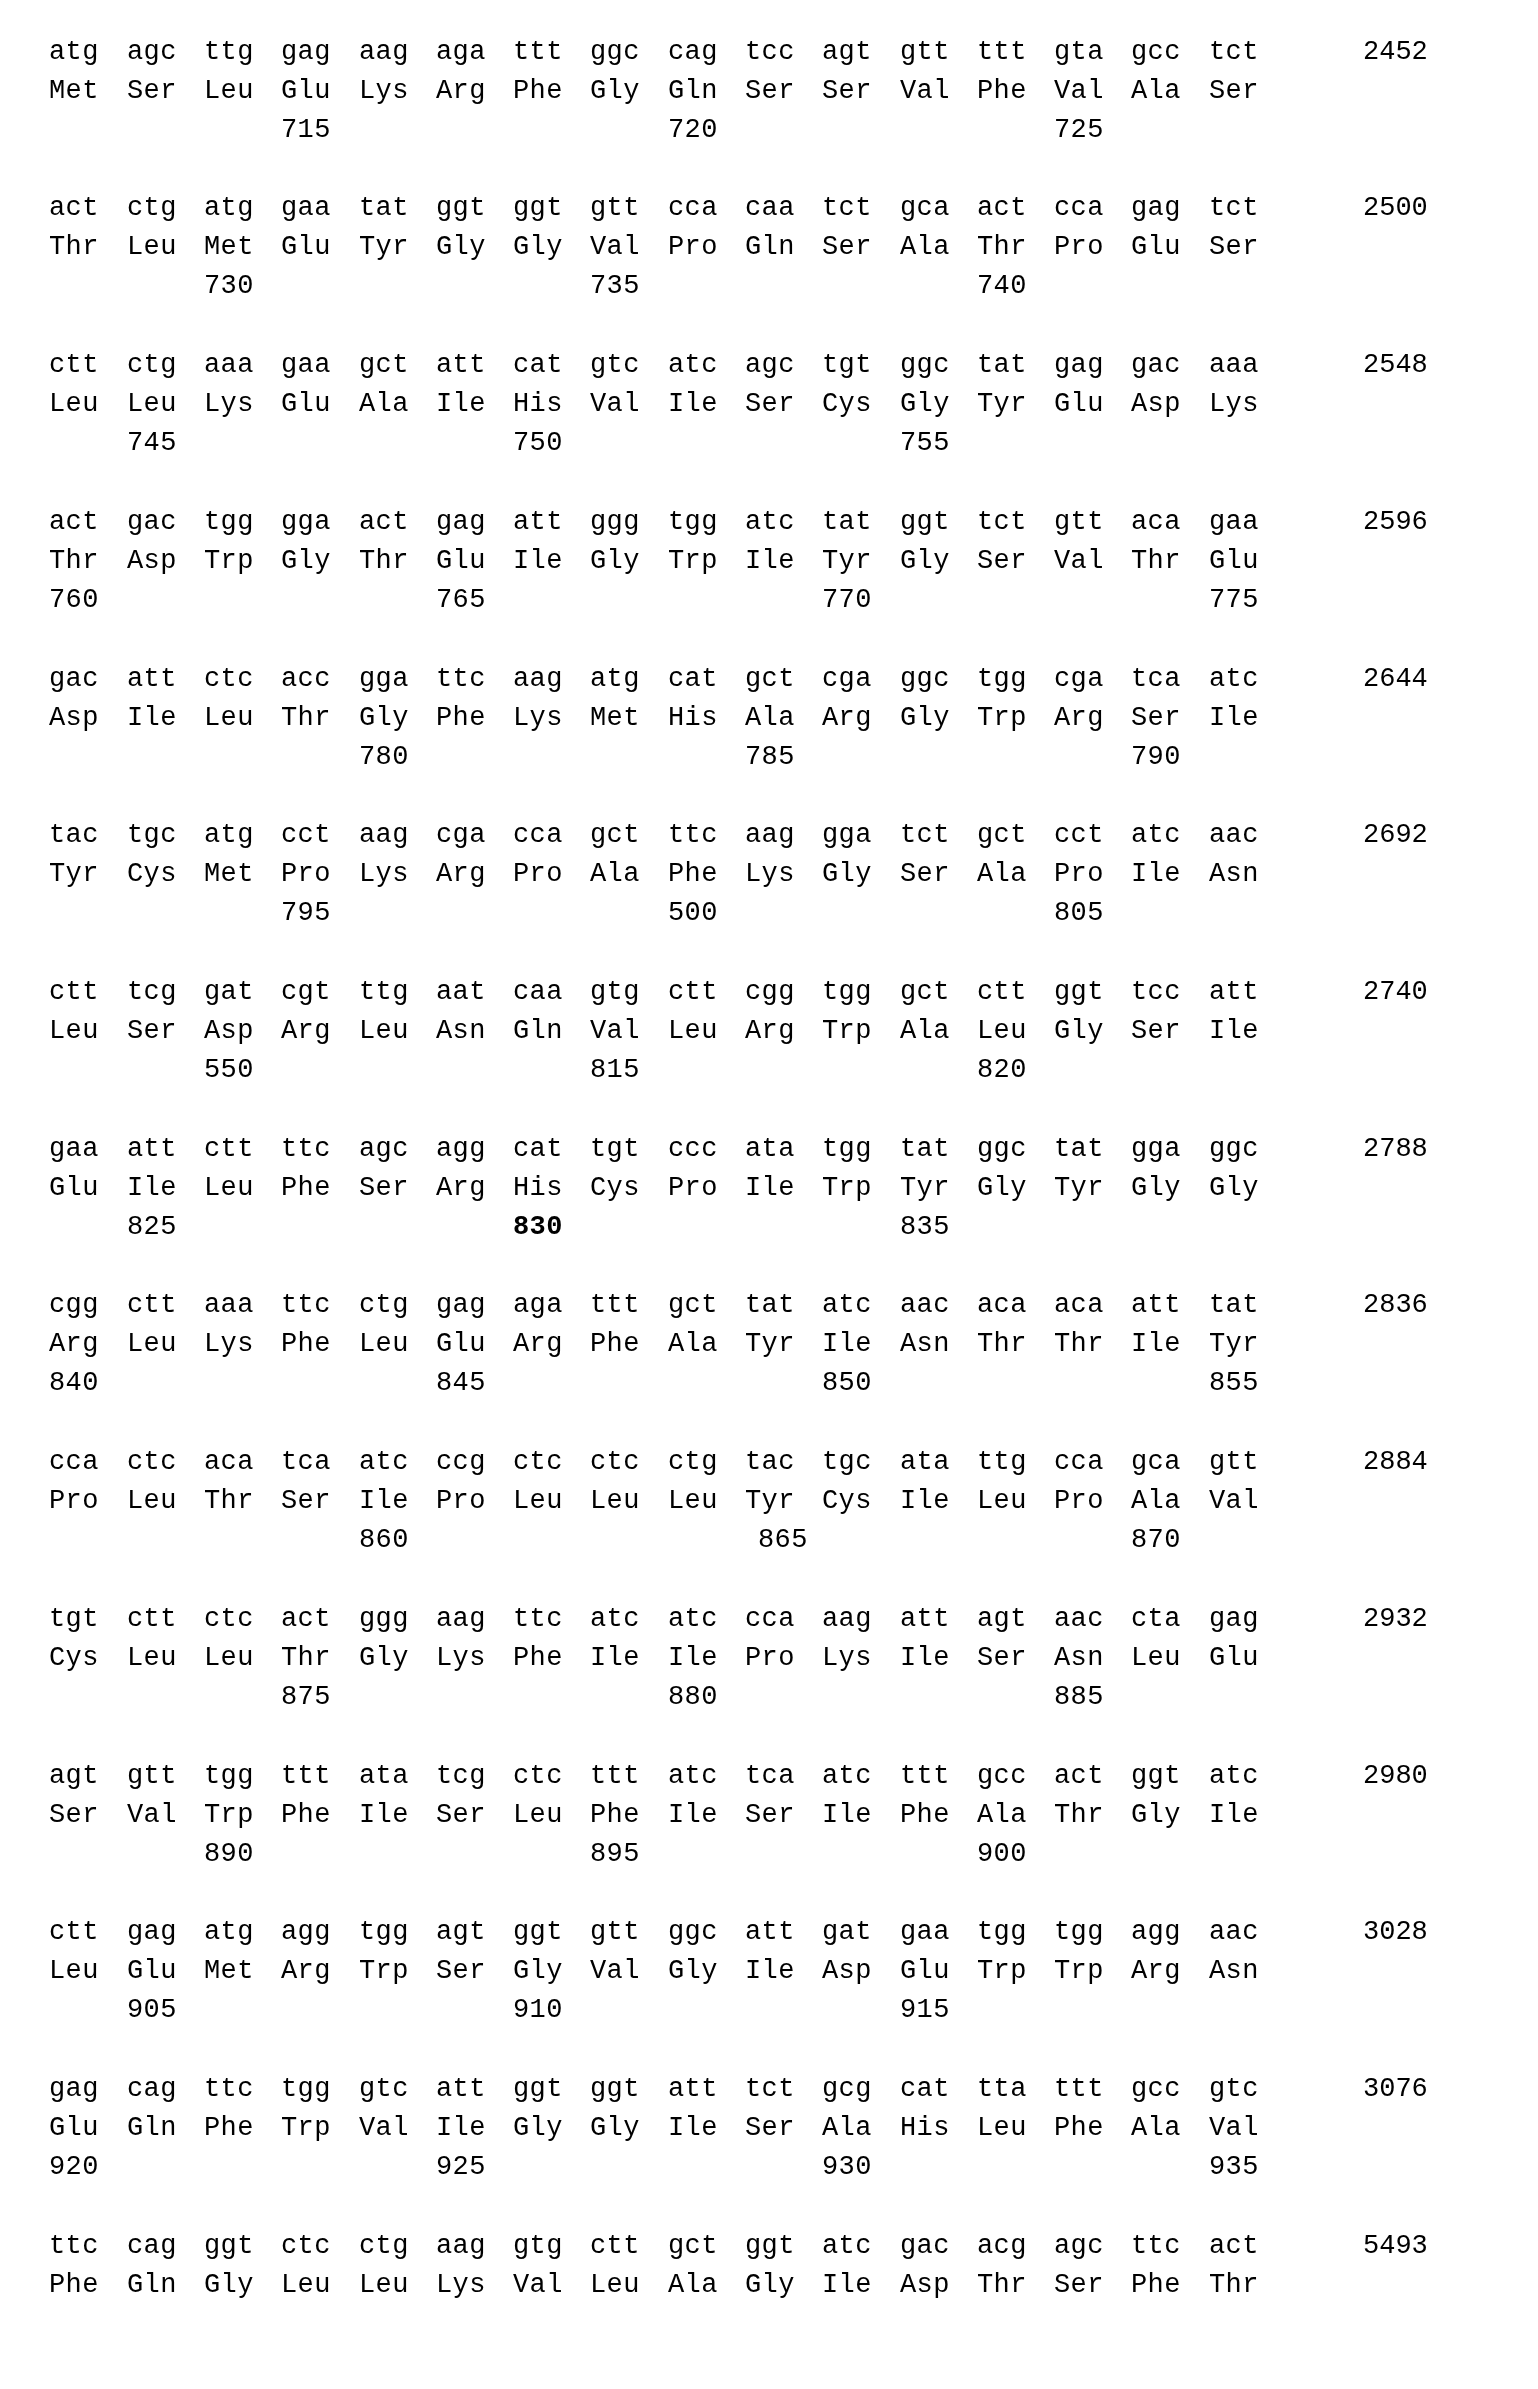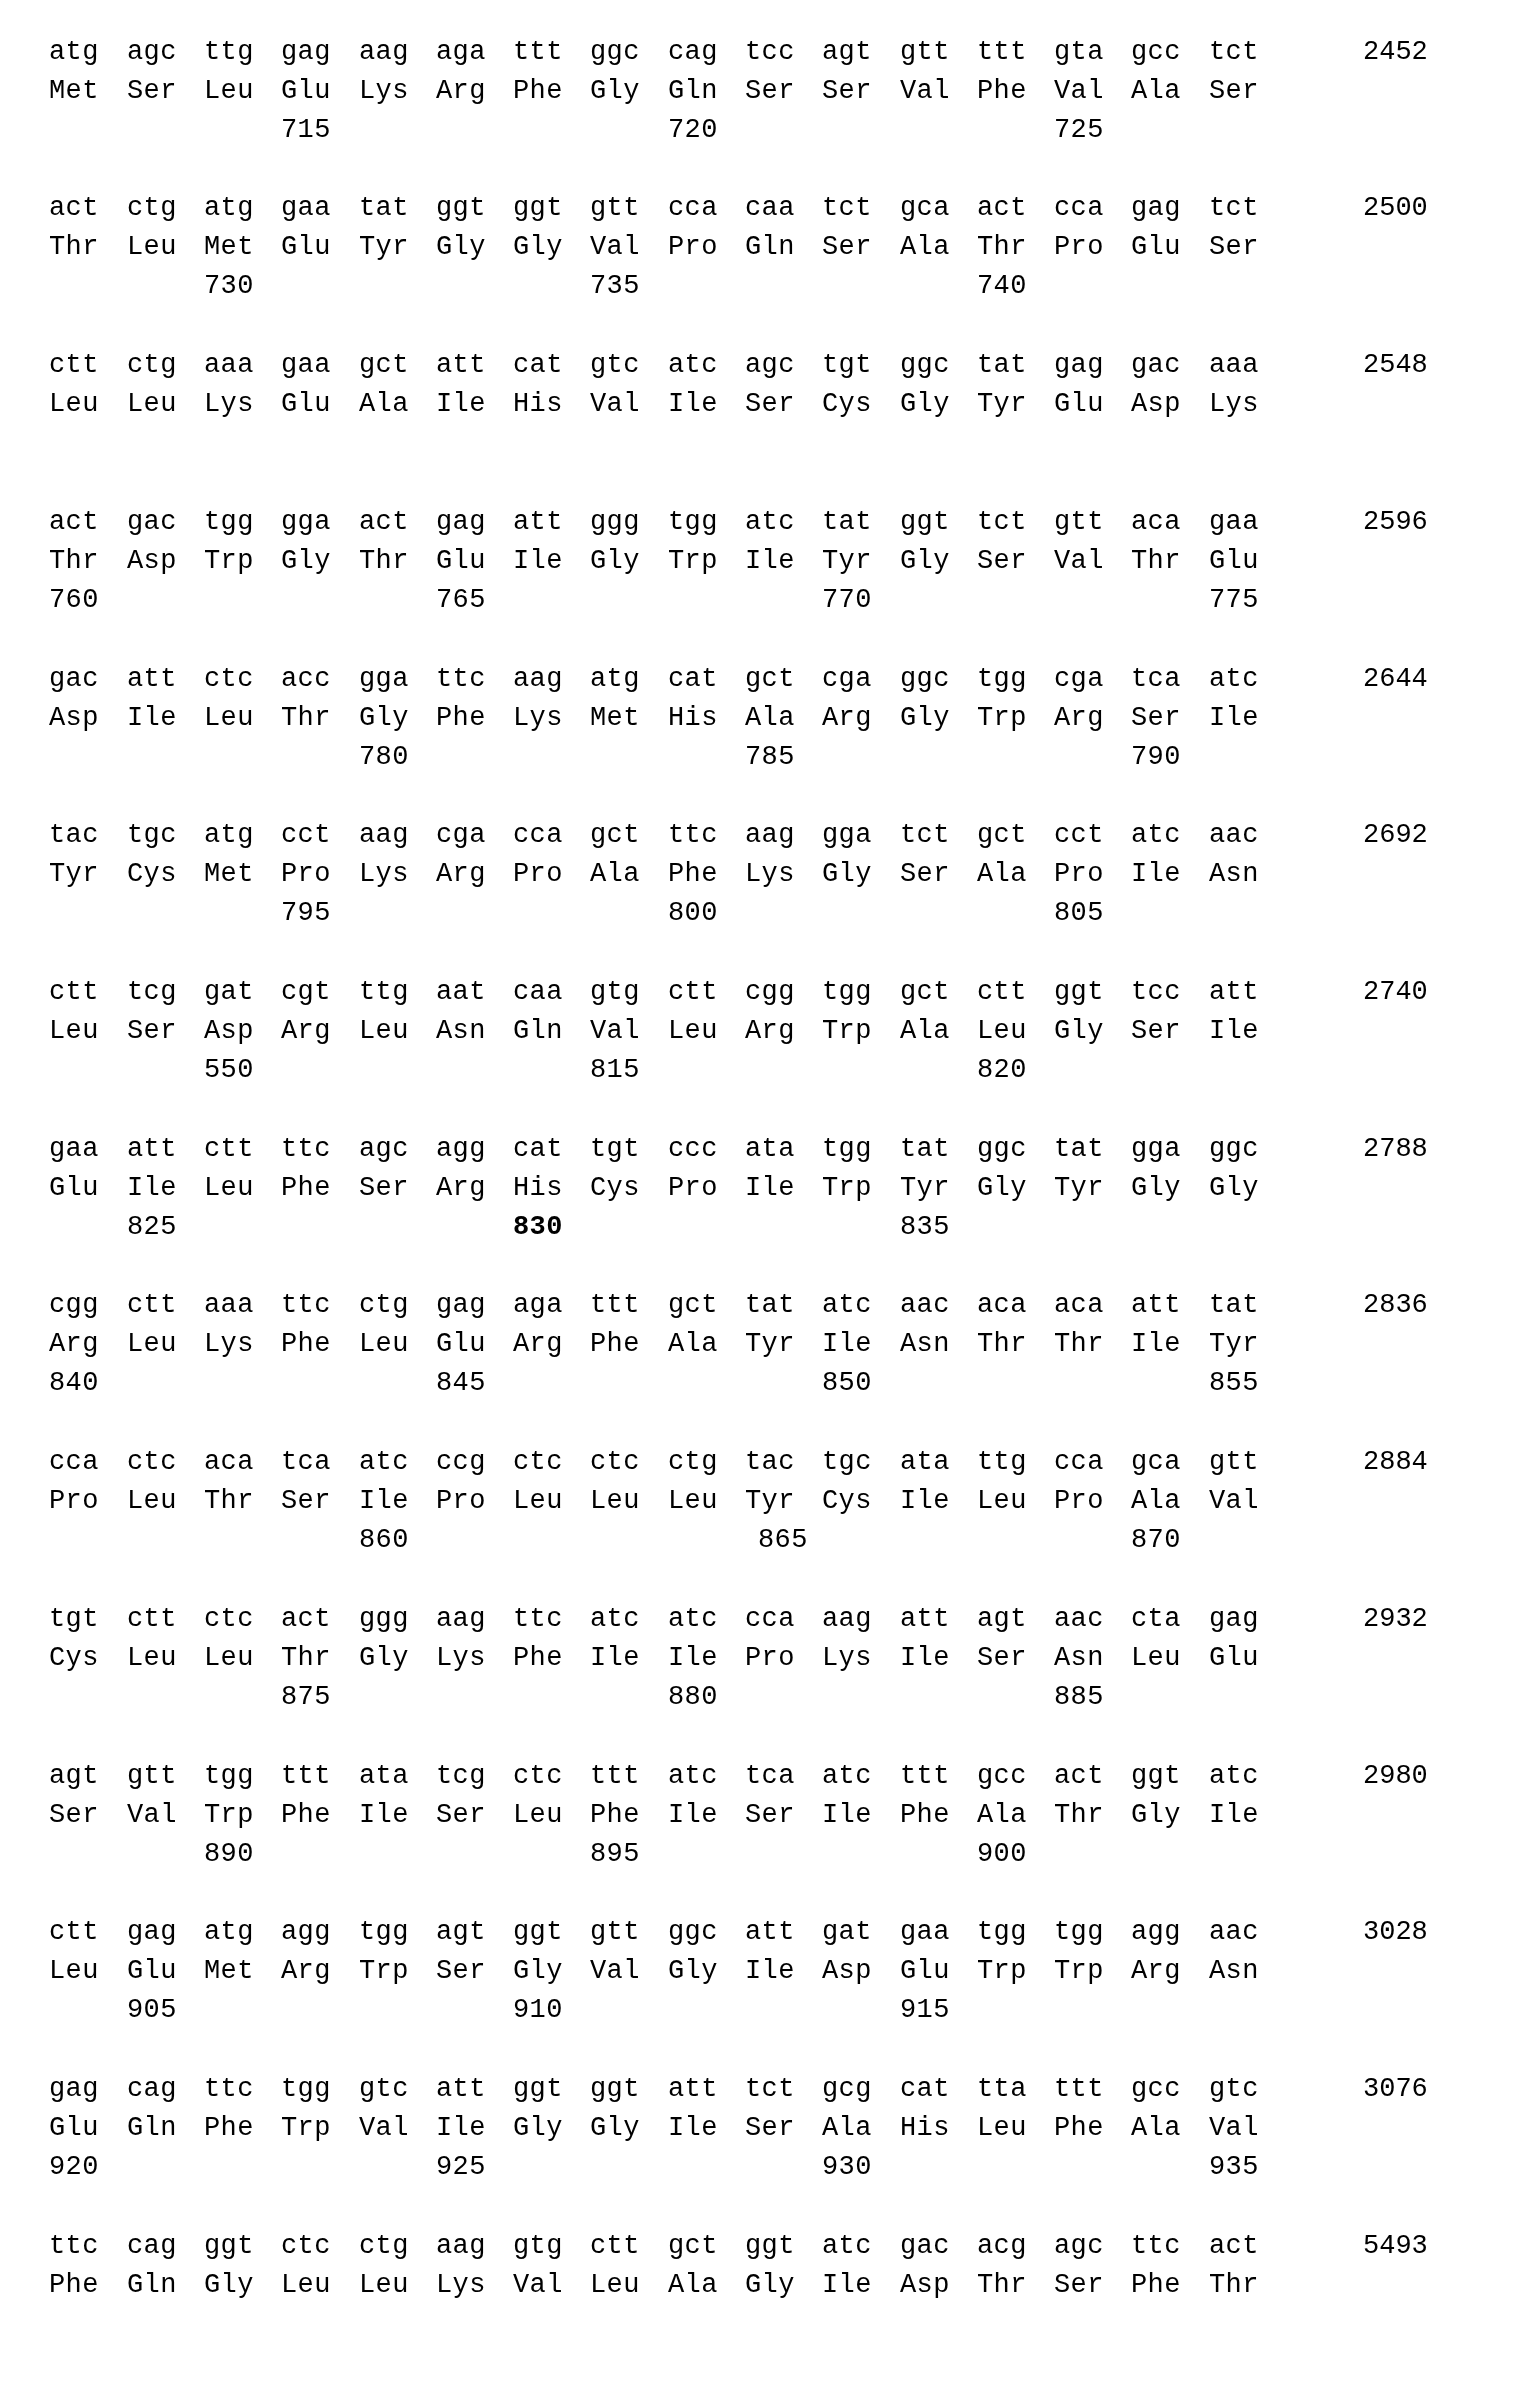--- a/index.html
+++ b/index.html
@@ -144,20 +144,25 @@
         <span class="cell" style="left: 590px;">Val</span>
         <span class="cell" style="left: 668px;">Ile</span>
         <span class="cell" style="left: 745px;">Ser</span>
         <span class="cell" style="left: 822px;">Cys</span>
         <span class="cell" style="left: 900px;">Gly</span>
         <span class="cell" style="left: 977px;">Tyr</span>
         <span class="cell" style="left: 1054px;">Glu</span>
         <span class="cell" style="left: 1131px;">Asp</span>
         <span class="cell" style="left: 1209px;">Lys</span>
       </div>
+      <div class="row num">
+        <span class="cell" style="left: 127px;">745</span>
+        <span class="cell" style="left: 513px;">750</span>
+        <span class="cell" style="left: 900px;">755</span>
+      </div>
     </div>
     <div class="block" style="top: 505px;">
       <div class="row nt">
         <span class="cell" style="left: 49px;">act</span>
         <span class="cell" style="left: 127px;">gac</span>
         <span class="cell" style="left: 204px;">tgg</span>
         <span class="cell" style="left: 281px;">gga</span>
         <span class="cell" style="left: 359px;">act</span>
         <span class="cell" style="left: 436px;">gag</span>
         <span class="cell" style="left: 513px;">att</span>
@@ -274,21 +279,21 @@
         <span class="cell" style="left: 745px;">Lys</span>
         <span class="cell" style="left: 822px;">Gly</span>
         <span class="cell" style="left: 900px;">Ser</span>
         <span class="cell" style="left: 977px;">Ala</span>
         <span class="cell" style="left: 1054px;">Pro</span>
         <span class="cell" style="left: 1131px;">Ile</span>
         <span class="cell" style="left: 1209px;">Asn</span>
       </div>
       <div class="row num">
         <span class="cell" style="left: 281px;">795</span>
-        <span class="cell" style="left: 668px;">800</span>
+        <span class="cell" style="left: 668px;">500</span>
         <span class="cell" style="left: 1054px;">805</span>
       </div>
     </div>
     <div class="block" style="top: 975px;">
       <div class="row nt">
         <span class="cell" style="left: 49px;">ctt</span>
         <span class="cell" style="left: 127px;">tcg</span>
         <span class="cell" style="left: 204px;">gat</span>
         <span class="cell" style="left: 281px;">cgt</span>
         <span class="cell" style="left: 359px;">ttg</span>

